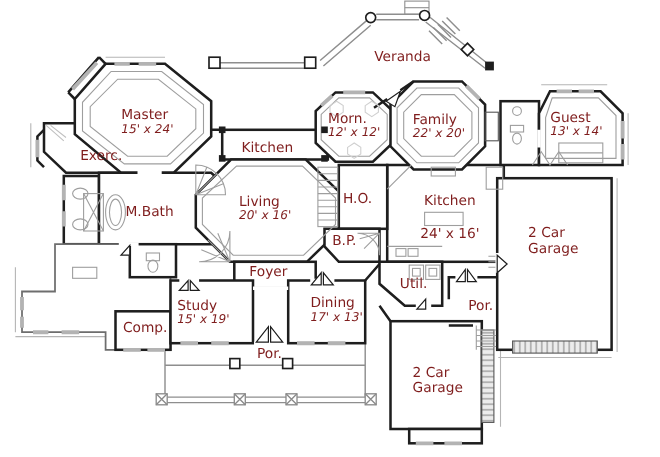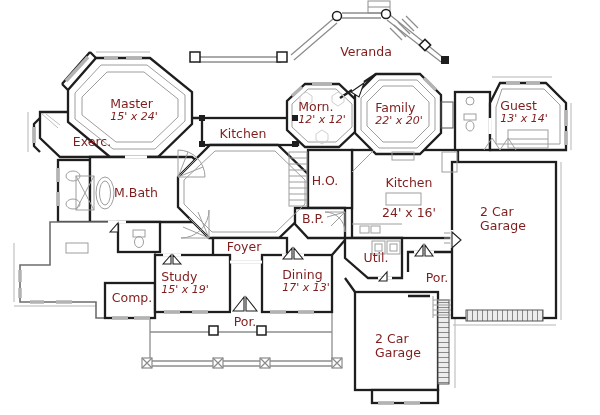--- a/index.html
+++ b/index.html
@@ -229,20 +229,24 @@
   <div class="dims">22' x 20'</div>
 </div>
 
 <div class="lbl" style="left:524px;top:113px">
   <div>Guest</div>
   <div class="dims">13' x 14'</div>
 </div>
 
 <div class="lbl" style="left:136px;top:193px">M.Bath</div>
 
+<div class="lbl" style="left:241px;top:190px">
+  <div>Living</div>
+  <div class="dims">20' x 16'</div>
+</div>
 
 <div class="lbl" style="left:325px;top:181px">H.O.</div>
 <div class="lbl" style="left:409px;top:183px">Kitchen</div>
 <div class="lbl dims" style="left:409px;top:213px">24' x 16'</div>
 <div class="lbl" style="left:313px;top:219px">B.P.</div>
 
 <div class="lbl" style="left:503px;top:219px">
   <div>2 Car</div>
   <div>Garage</div>
 </div>

